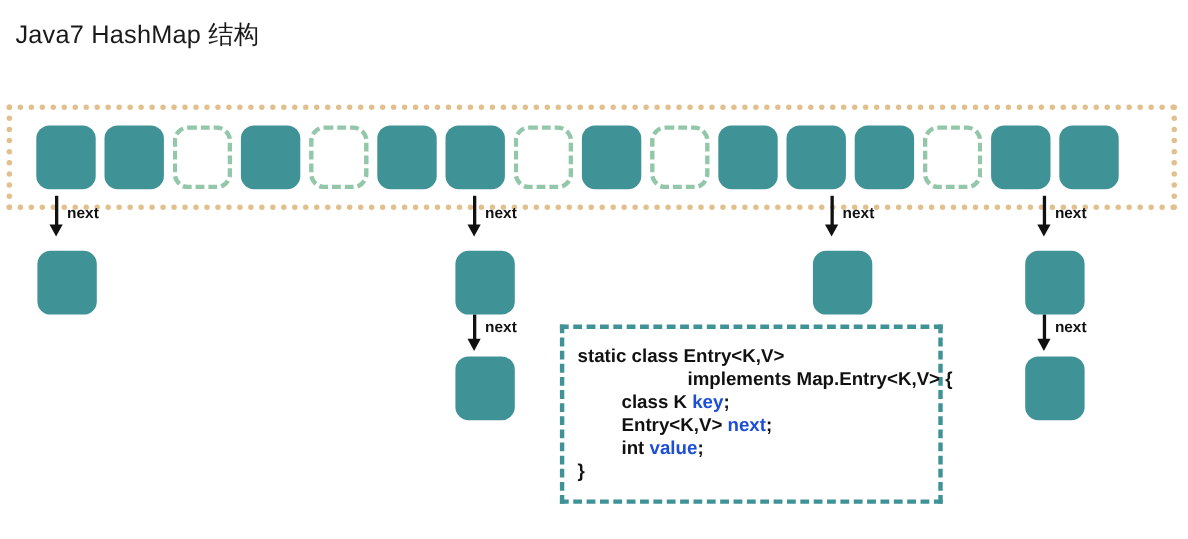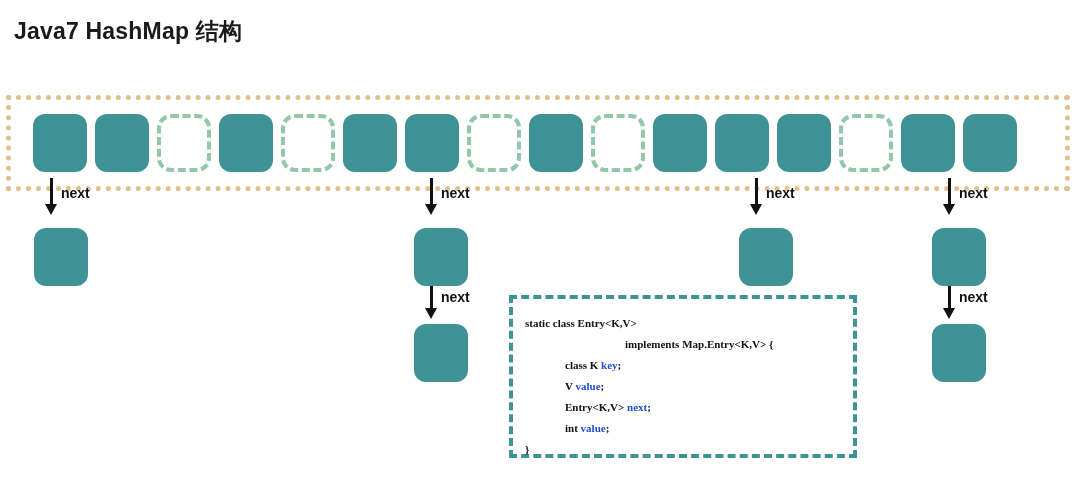--- a/index.html
+++ b/index.html
@@ -7,21 +7,21 @@
     width:1080px;height:490px;
     background:#ffffff;
     font-family:"Liberation Sans","DejaVu Sans",sans-serif;
     overflow:hidden;
     position:relative;
   }
   #stage{position:relative;width:1080px;height:490px;}
 
   .title{
     position:absolute;left:14px;top:16px;
-    font-size:23px;font-weight:bold;color:#1a1a1a;
+    font-size:23px;font-weight:normal;color:#1a1a1a;
     letter-spacing:.2px;white-space:nowrap;
   }
 
   
   .array-band{
     position:absolute;left:6px;top:95px;width:1064px;height:96px;
     border:5px dotted #e2c08d;
     box-sizing:border-box;
     background:#ffffff;
   }
@@ -72,22 +72,22 @@
 
   
   .code-box{
     position:absolute;left:509px;top:295px;width:348px;height:163px;
     border:4px dashed #3f9296;
     box-sizing:border-box;
     background:#ffffff;
     padding:14px 10px 10px 12px;
   }
   .code-line{
-    font-family:Liberation Serif, serif;
-    font-size:11px;font-weight:bold;color:#111;
+    font-family:Liberation Sans, sans-serif;
+    font-size:17px;font-weight:bold;color:#111;
     line-height:21px;white-space:pre;
   }
   .fld{color:#1d4ed8;}
   .ind1{padding-left:40px;}
   .ind2{padding-left:100px;}
 </style>
 </head>
 <body>
 
 <div id="stage">
@@ -160,20 +160,19 @@
         </div>
         <div class="node"></div>
       </div>
     </div>
 
   <div class="code-box">
     <div id="code-lines">
         <div class="code-line"><span>static class Entry&lt;K,V&gt;</span></div>
         <div class="code-line ind2"><span>implements Map.Entry&lt;K,V&gt; {</span></div>
         <div class="code-line ind1"><span>class K </span><span class="fld">key</span><span>;</span></div>
-        <div class="code-line ind1"><span>V </span><span class="fld">value</span><span>;</span></div>
         <div class="code-line ind1"><span>Entry&lt;K,V&gt; </span><span class="fld">next</span><span>;</span></div>
         <div class="code-line ind1"><span>int </span><span class="fld">value</span><span>;</span></div>
         <div class="code-line"><span>}</span></div>
       </div>
   </div>
 
 </div>
 
 </body></html>

